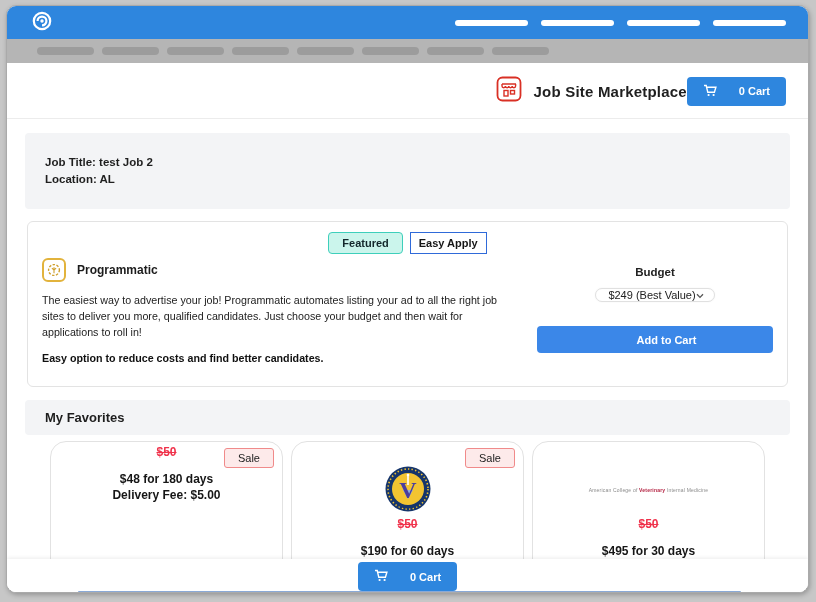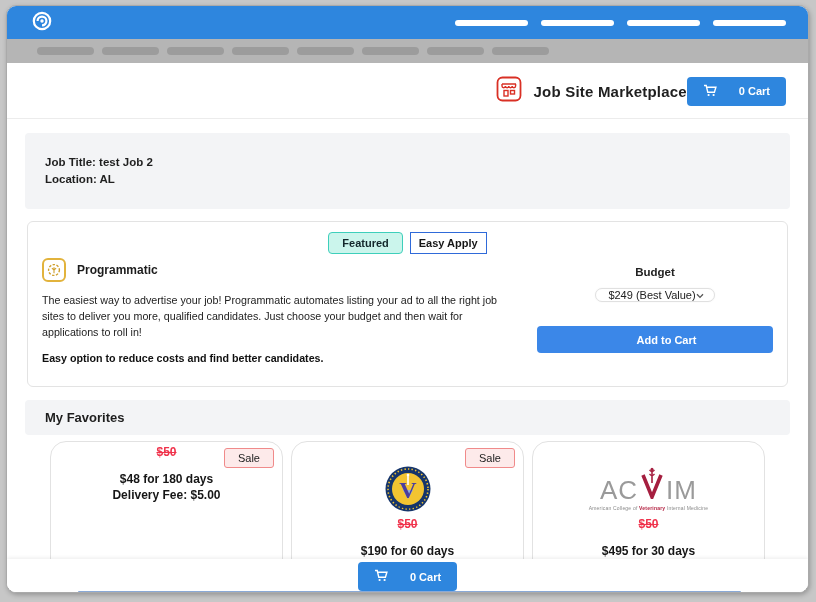--- a/index.html
+++ b/index.html
@@ -250,32 +250,20 @@
             <path d="M13 38 q11 6 22 0 l-1.5 3 q-9.5 5 -19 0 Z" fill="#16356b"></path>
           </svg>
         </div>
         <div class="old-price">$50</div>
         <div class="fav-price">$190 for 60 days</div>
       </div>
 
       <div class="fav-card">
         <div class="fav-logo">
           <div class="acvim-wrap">
-            <div class="acvim-row">
-              <span class="acvim-txt">AC</span>
-              <span>
-                <svg width="24" height="32" viewBox="0 0 24 32" fill="none">
-                  <path d="M3 8 L12 30 L21 8" stroke="#a51e3f" stroke-width="3.6" fill="none"></path>
-                  <line x1="12" y1="3" x2="12" y2="16" stroke="#a51e3f" stroke-width="1.6"></line>
-                  <path d="M9.5 3 q2.5 3 5 0 M9.5 7 q2.5 3 5 0" stroke="#a51e3f" stroke-width="1.2" fill="none"></path>
-                  <circle cx="12" cy="2.2" r="1.5" fill="#a51e3f"></circle>
-                </svg>
-              </span>
-              <span class="acvim-txt">IM</span>
-            </div>
             <div class="acvim-tag"><span>American College of </span><span class="red">Veterinary</span><span> Internal Medicine</span></div>
           </div>
         </div>
         <div class="old-price">$50</div>
         <div class="fav-price">$495 for 30 days</div>
       </div>
 
     </div>
 
     <div class="footer-bar">

